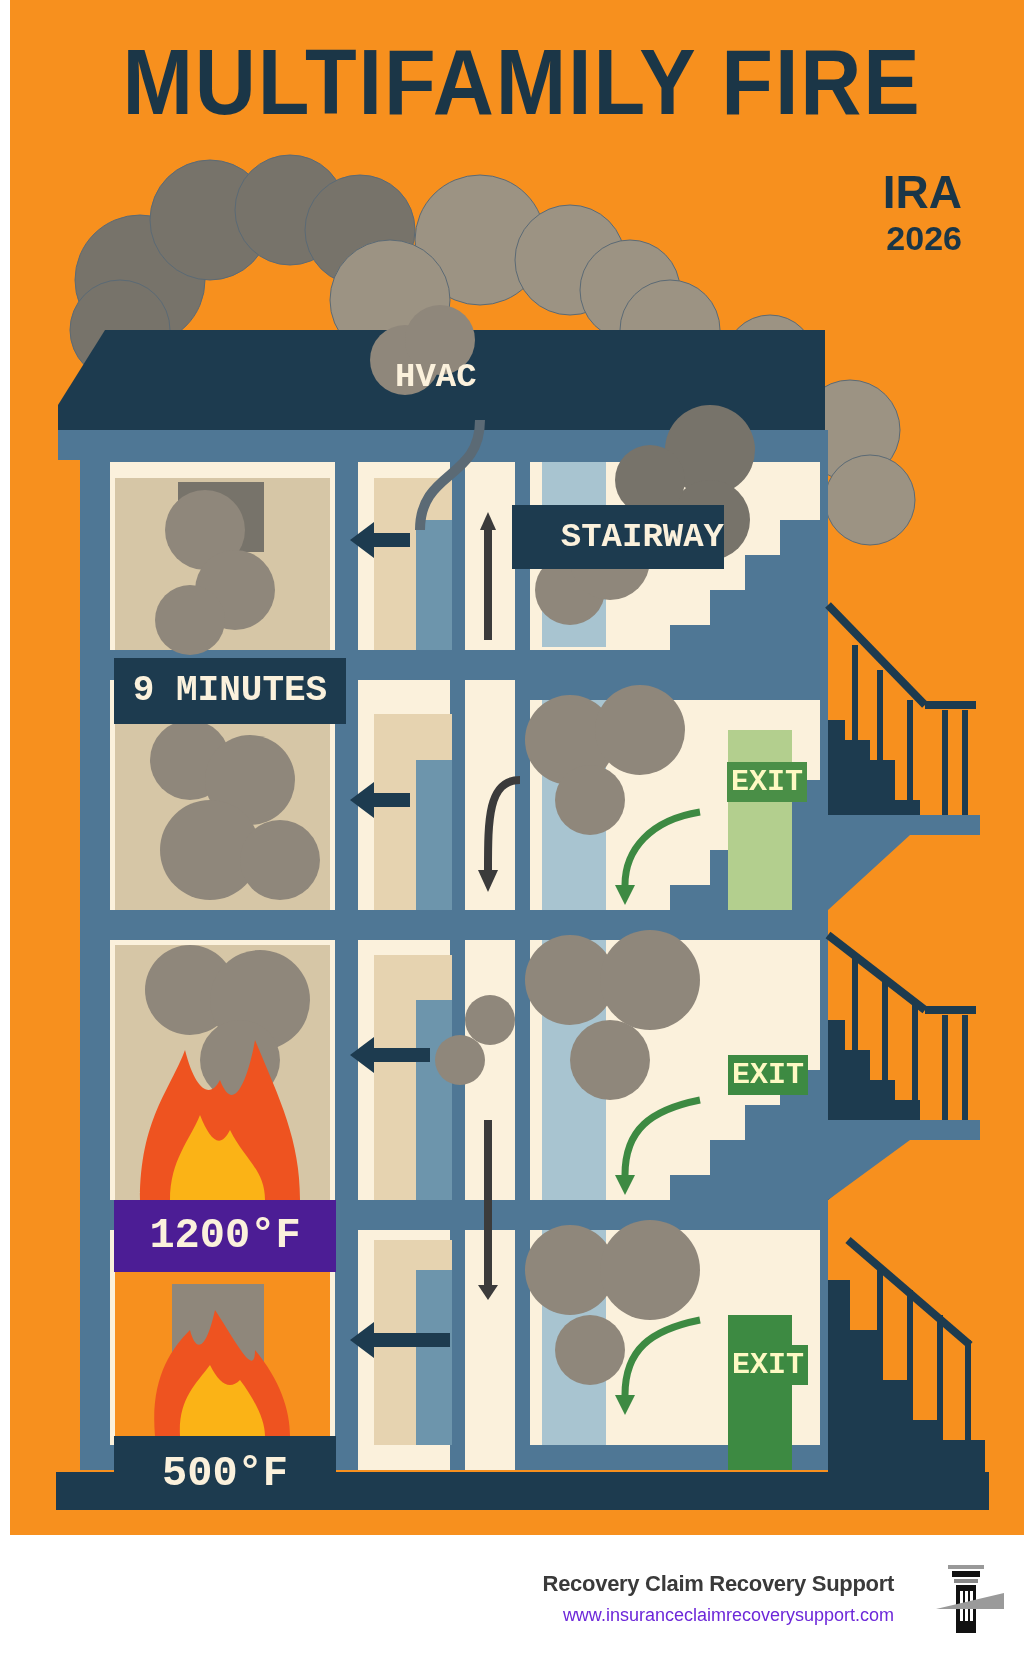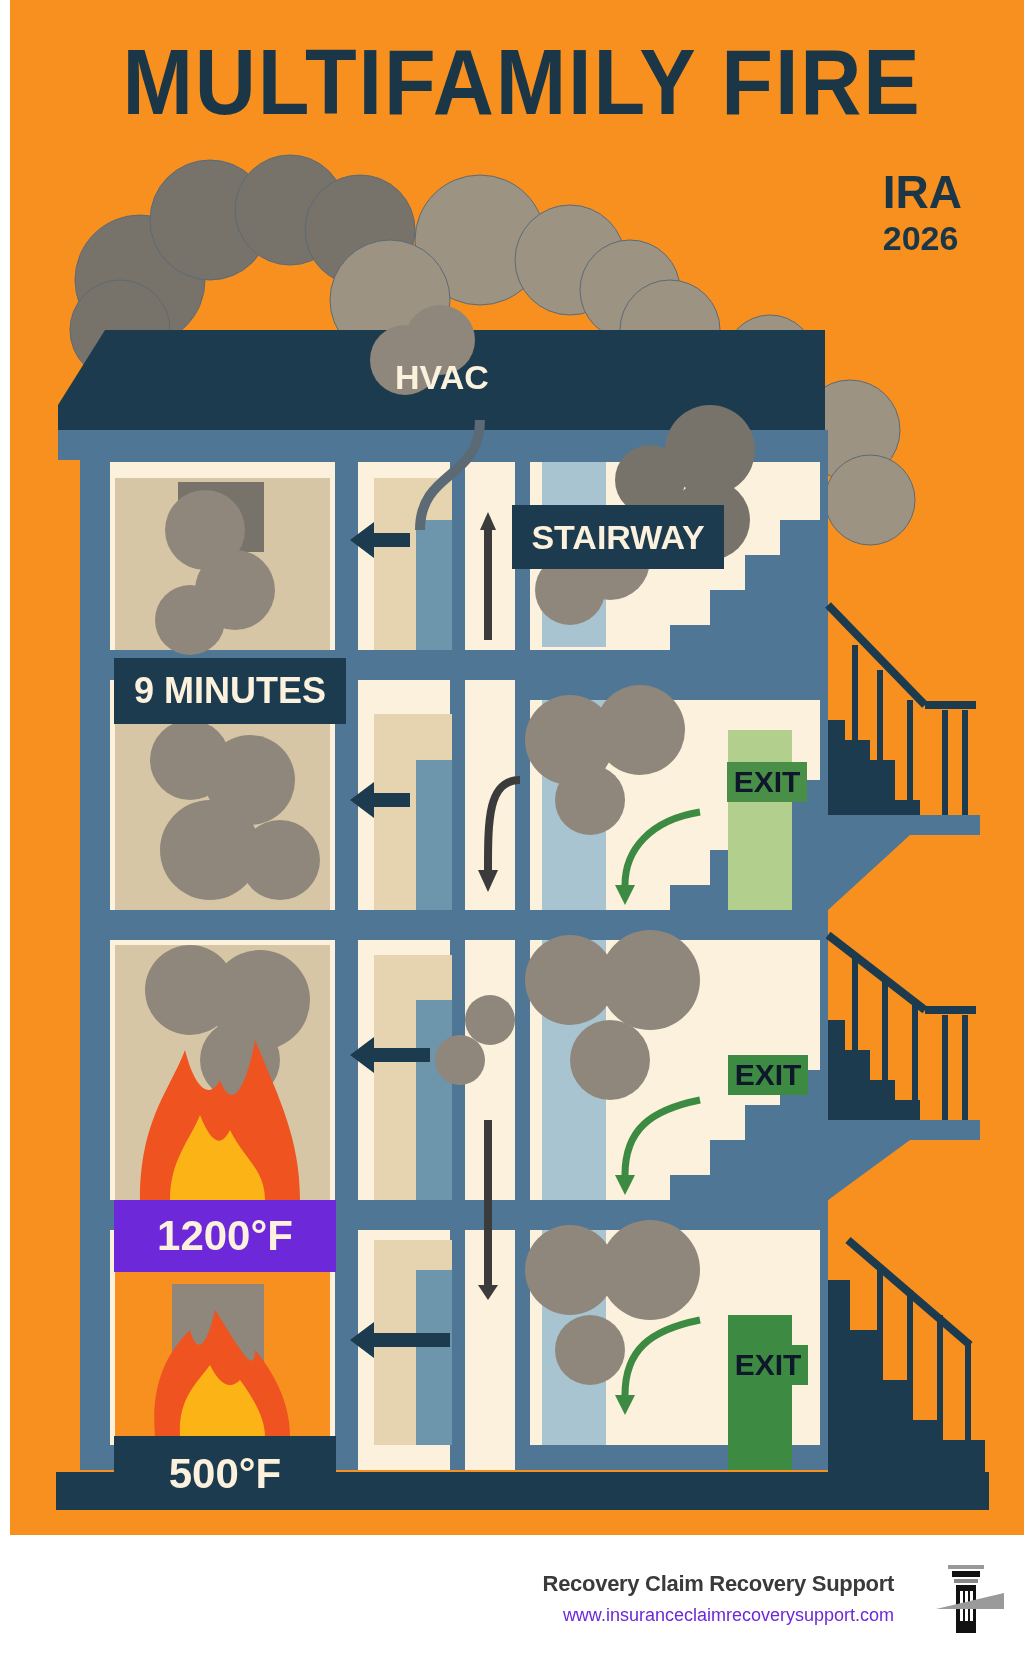--- a/index.html
+++ b/index.html
@@ -1,30 +1,30 @@
 <!DOCTYPE html>
 <html><head>
 <meta charset="utf-8">
 <style>
   html, body { margin:0; padding:0; }
   body { width:1024px; height:1666px; background:#ffffff; font-family:"DejaVu Sans", sans-serif; overflow:hidden; position:relative; }
   .poster { position:absolute; left:10px; top:0; width:1024px; height:1535px; background:#f7901e; overflow:hidden; }
   .title { position:absolute; left:0; width:1024px; top:30px; text-align:center; font-family:"Liberation Sans", sans-serif; font-weight:bold; font-size:92px; letter-spacing:2px; color:#1b3647; transform:scaleX(0.92); transform-origin:center; }
-  .org { position:absolute; right:72px; top:166px; text-align:left; color:#1b3647; font-family:"Liberation Sans", sans-serif; font-weight:bold; }
+  .org { position:absolute; right:72px; top:166px; text-align:right; color:#1b3647; font-family:"Liberation Sans", sans-serif; font-weight:bold; }
   .org .ira { font-size:46px; line-height:52px; }
   .org .year { font-size:34px; line-height:40px; }
   .art { position:absolute; left:0; top:0; width:1024px; height:1535px; }
-  .label { position:absolute; font-family:Liberation Sans, sans-serif; font-weight:bold; color:#fbf1dc; text-align:center; }
+  .label { position:absolute; font-family:Liberation Mono, monospace; font-weight:bold; color:#fbf1dc; text-align:center; }
   .lbl-box { background:#1d3b4f; }
   .hvac { left:385px; top:358px; font-size:34px; color:#fbf1dc; }
-  .stair { left:502px; top:505px; width:212px; height:64px; line-height:64px; font-size:34px; }
+  .stair { left:502px; top:505px; width:212px; height:64px; line-height:64px; font-size:34px;text-align:right; }
   .mins { left:104px; top:658px; width:232px; height:66px; line-height:66px; font-size:36px; }
-  .f1200 { left:104px; top:1200px; width:222px; height:72px; line-height:72px; font-size:42px; background:#6d28d9; }
+  .f1200 { left:104px; top:1200px; width:222px; height:72px; line-height:72px; font-size:42px; background:#4c1d95; }
   .f500 { left:104px; top:1436px; width:222px; height:56px; line-height:76px; font-size:42px; background:#1d3b4f; }
-  .exit { font-size:30px; width:80px; height:40px; line-height:40px; color:#0f172a; }
+  .exit { font-size:30px; width:80px; height:40px; line-height:40px; color:#fef9c3; }
   .exit1 { left:717px; top:762px; background:#4a8f47; }
   .exit2 { left:718px; top:1055px; background:#3d8a42; }
   .exit3 { left:718px; top:1345px; background:#3d8a42; }
   .footer { position:absolute; left:0; top:1535px; width:1024px; height:131px; background:#ffffff; }
   .brand { position:absolute; right:130px; top:36px; text-align:right; }
   .brand .name { font-family:"Liberation Sans", sans-serif; font-weight:bold; font-size:22px; color:#3a3a3a; letter-spacing:-0.3px; }
   .brand .url { font-family:"Liberation Sans", sans-serif; font-size:18px; color:#6d28d9; margin-top:8px; }
   .logo { position:absolute; right:20px; top:30px; width:70px; height:80px; }
 </style>
 </head>

